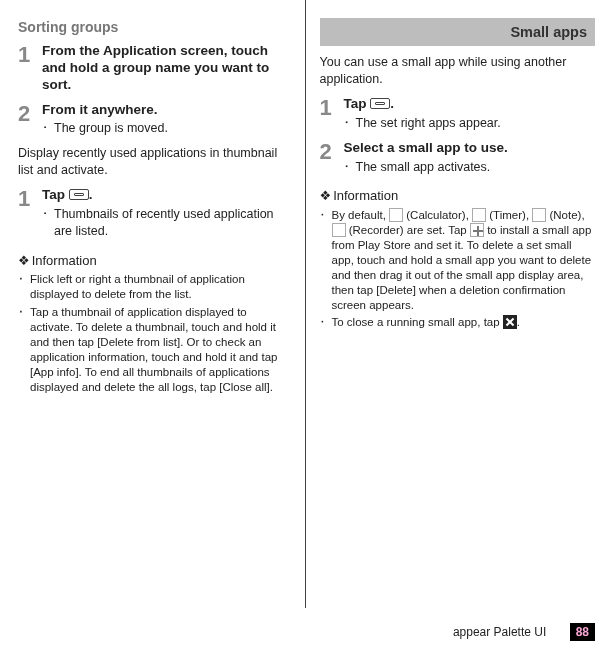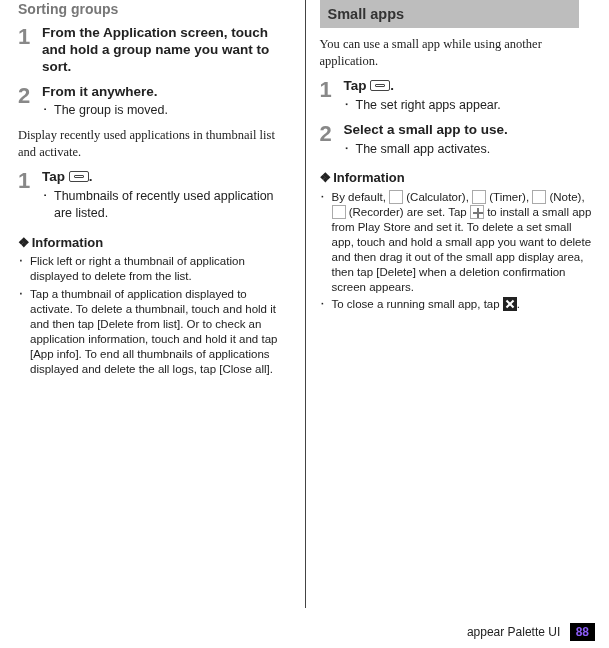--- a/index.html
+++ b/index.html
@@ -13,42 +13,43 @@
     font-size: 12.5px;
     line-height: 1.35;
   }
   .cols {
     display: flex;
     width: 100%;
     height: 608px;
   }
   .col {
     width: 50%;
-    padding: 0 12px 0 18px;
+    padding: 18px 12px 0 18px;
     position: relative;
   }
   .col + .col {
     border-left: 1px solid #444;
     padding-left: 14px;
     padding-right: 14px;
   }
   .subhead {
     font-weight: bold;
     color: #777;
     font-size: 14px;
     margin-bottom: 6px;
   }
   .sectionbar {
     background: #bdbdbd;
     color: #333;
     font-weight: bold;
     font-size: 14.5px;
     padding: 5px 8px;
-    margin: 10px 16px 8px 0;
+    margin: 10px 0 8px 0;
     line-height: 1.25;
+    text-align: right;
   }
   .step {
     display: flex;
     margin-bottom: 8px;
   }
   .stepnum {
     font-size: 22px;
     font-weight: bold;
     color: #888;
     width: 24px;
@@ -66,23 +67,23 @@
   }
   .bullet {
     display: flex;
     margin-top: 2px;
   }
   .bullet .dot {
     width: 12px;
     flex-shrink: 0;
   }
   .bullet .txt { flex: 1; }
-  .para { margin: 0 0 8px 0; font-family: Liberation Serif, serif; }
+  .para { margin: 0 0 8px 0; }
   .infohead {
-    font-weight: bold;
+    font-weight: normal;
     margin-top: 12px;
     font-size: 13px;
   }
   .infohead .diamond { margin-right: 2px; }
   .info .bullet { font-size: 11.5px; line-height: 1.3; margin-top: 3px; }
   .ikey {
     display: inline-block;
     width: 20px; height: 11px;
     border: 1px solid #444;
     border-radius: 2px;
@@ -129,23 +130,23 @@
   .iclose::after  { transform: rotate(-45deg); }
   .footer {
     position: absolute;
     right: 14px;
     bottom: 8px;
     font-size: 12px;
     color: #222;
   }
   .footer .pg {
     background: #000;
-    color: #8b5cf6;
+    color: #f9a8d4;
     padding: 2px 6px;
-    margin-left: 6px;
+    margin-left: 20px;
     font-weight: bold;
     font-size: 12px;
   }
 </style>
 </head>
 <body>
 
 <div class="cols">
 
   <div class="col">

